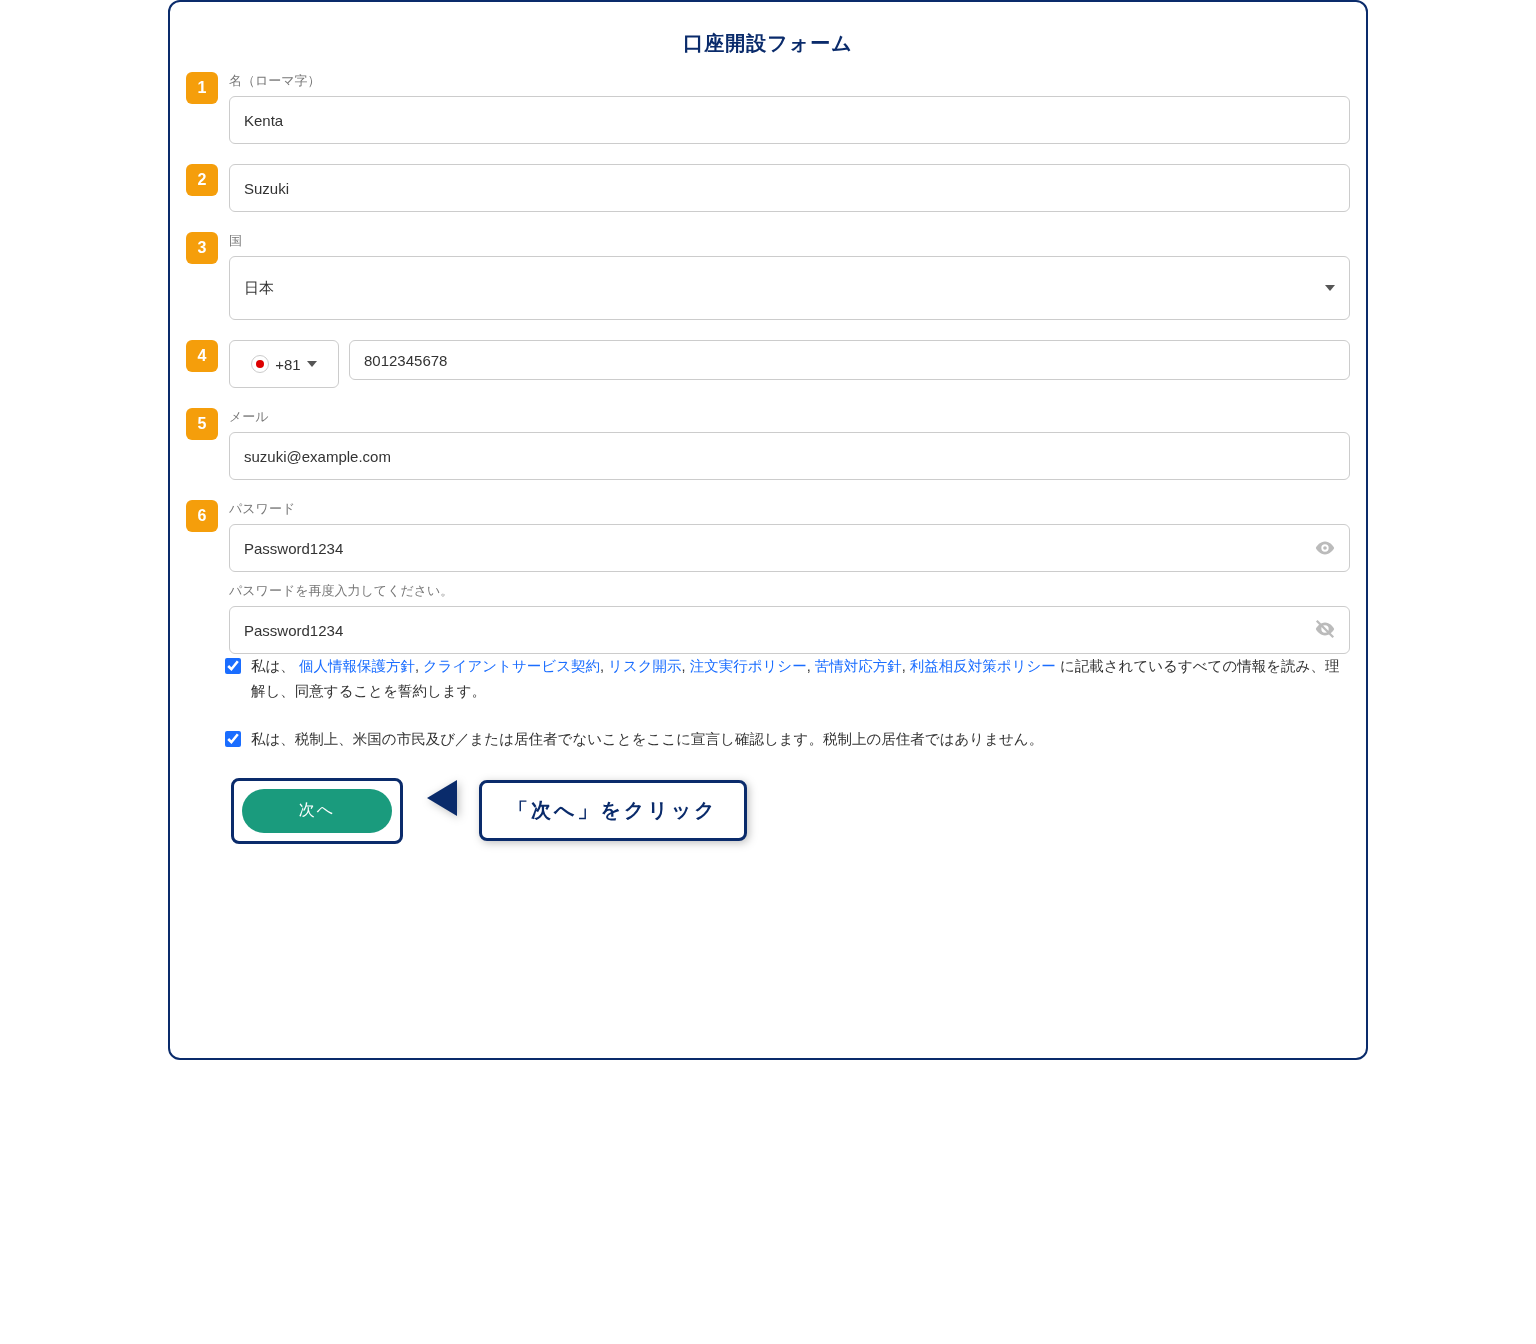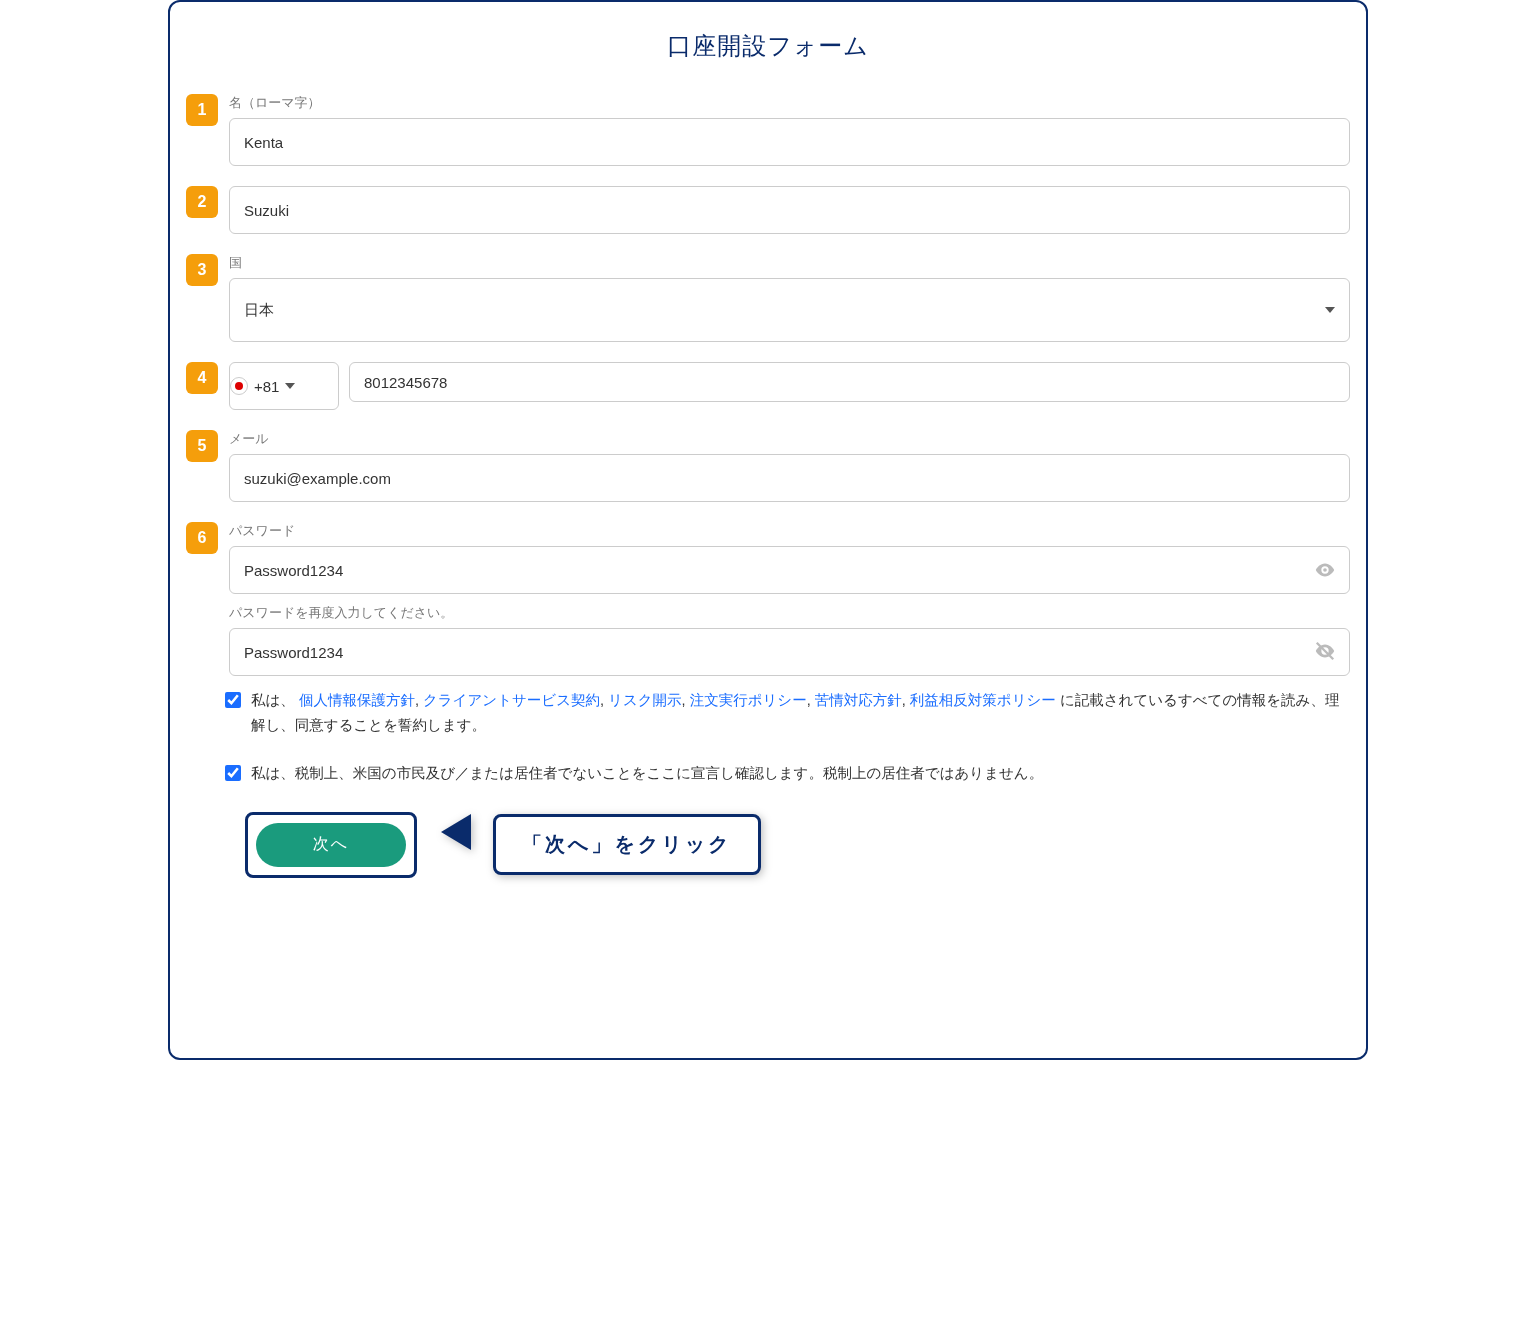--- a/index.html
+++ b/index.html
@@ -13,24 +13,24 @@
     margin: 0 auto;
     border: 2px solid #0a2b6b;
     border-radius: 12px;
     padding: 28px 16px 24px 16px;
     background: #fff;
     min-height: 1060px;
     position: relative;
   }
   .page-title {
     text-align: center;
-    font-size: 24px;
-    font-weight: 400;
+    font-size: 20px;
+    font-weight: 700;
     color: #0a2b6b;
-    margin-bottom: 32px;
+    margin-bottom: 15px;
     letter-spacing: 1px;
   }
   .row {
     display: flex;
     align-items: flex-start;
     gap: 11px;
     margin-bottom: 20px;
   }
   .step-badge {
     flex: 0 0 32px;
@@ -83,21 +83,21 @@
     border-top: 6px solid #555;
   }
   .phone-row { display: flex; gap: 10px; }
   .country-code {
     flex: 0 0 110px;
     height: 48px;
     border: 1px solid #ccc;
     border-radius: 6px;
     display: flex;
     align-items: center;
-    justify-content: flex-start;
+    justify-content: center;
     gap: 6px;
     cursor: pointer;
     font-size: 15px;
     color: #333;
   }
   .jp-flag {
     width: 18px; height: 18px;
     border-radius: 50%;
     border: 1px solid #ccc;
     background: #fff;
@@ -145,21 +145,20 @@
   .sub-label {
     font-size: 13px;
     color: #777;
     margin-top: 10px;
     margin-bottom: 6px;
   }
   .agree-row {
     display: flex;
     align-items: flex-start;
     gap: 10px;
-    margin-top: 12px;
     font-size: 14.5px;
     line-height: 1.7;
     color: #333;
   }
   .agree-row input[type=checkbox] {
     flex: 0 0 16px;
     width: 16px; height: 16px;
     accent-color: #1a6dff;
     margin-top: 4px;
   }
@@ -300,21 +299,21 @@
           <a href="#">利益相反対策ポリシー</a>
           <span> に記載されているすべての情報を読み、理解し、同意することを誓約します。</span>
         </div>
       </div>
 
       <div class="agree-row" style="margin-left:-4px; margin-top:24px">
         <input type="checkbox" checked="" style="">
         <div>私は、税制上、米国の市民及び／または居住者でないことをここに宣言し確認します。税制上の居住者ではありません。</div>
       </div>
 
-      <div class="footer" style="margin-left:16px">
+      <div class="footer" style="margin-left:2px">
         <div class="next-btn-frame">
           <button class="next-btn">次へ</button>
         </div>
         <div class="callout-wrap">
           <div class="callout-arrow"></div>
           <div class="callout-box">「次へ」をクリック</div>
         </div>
       </div>
 
     </div>

